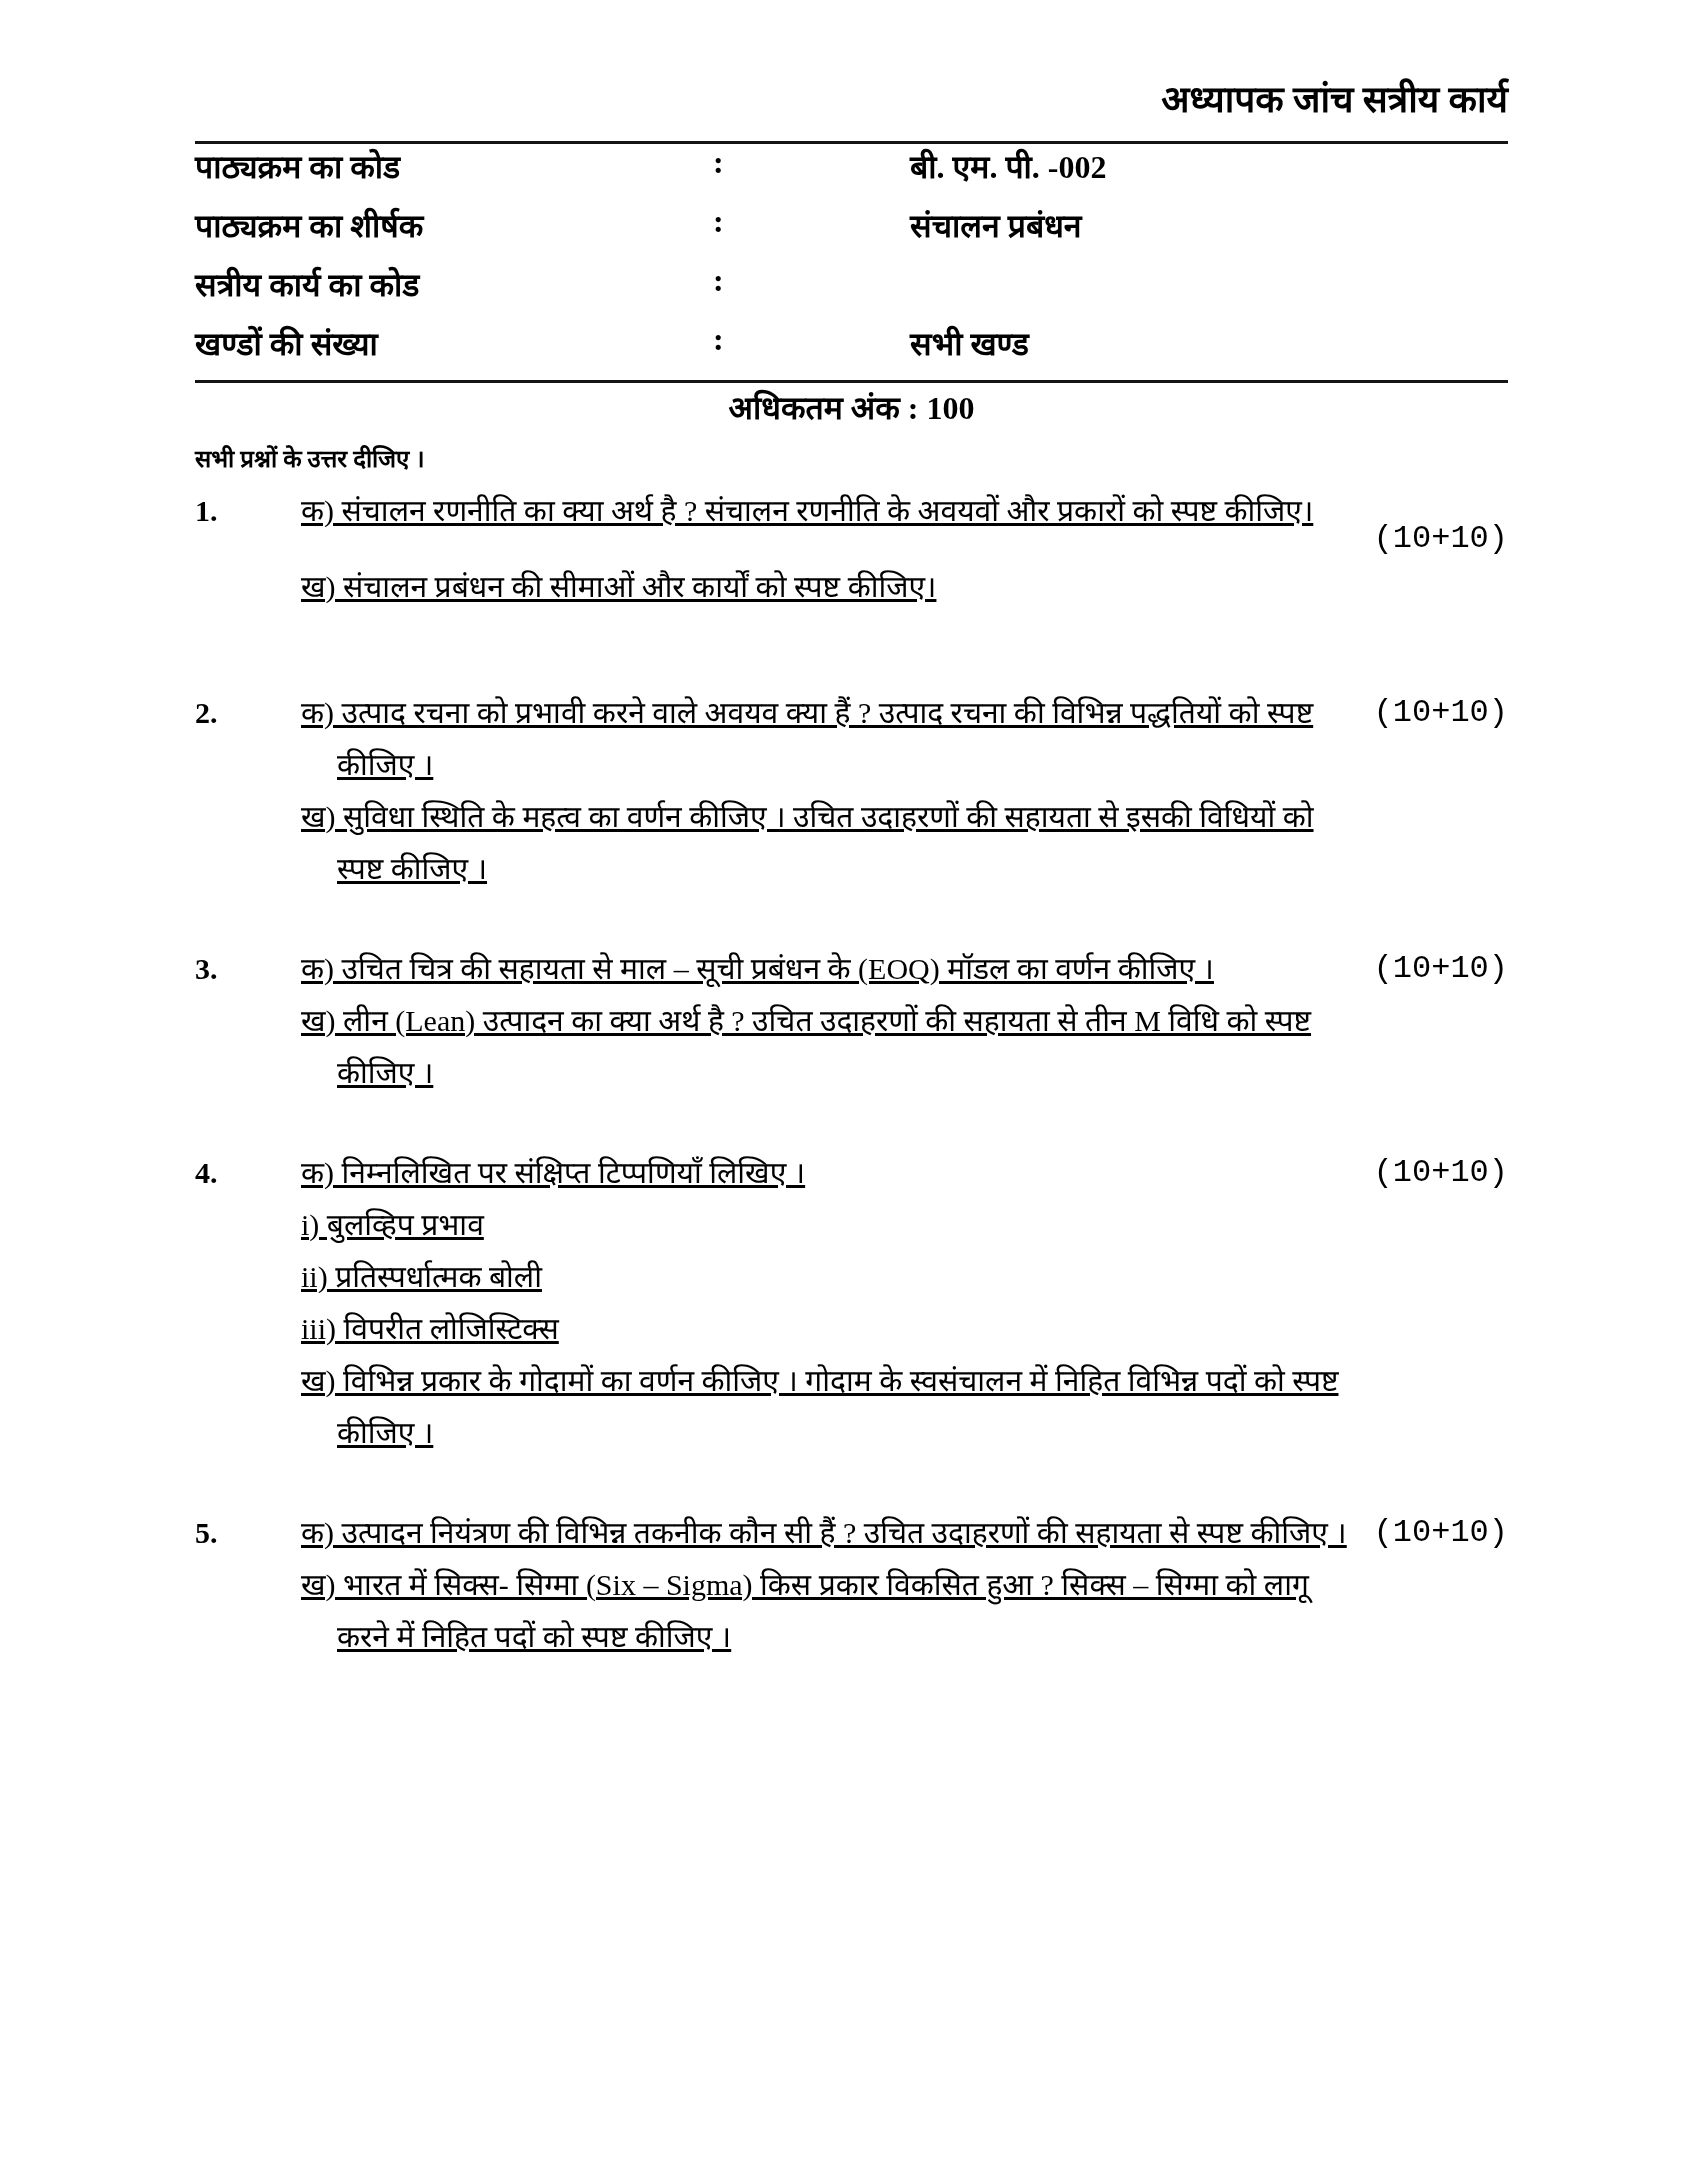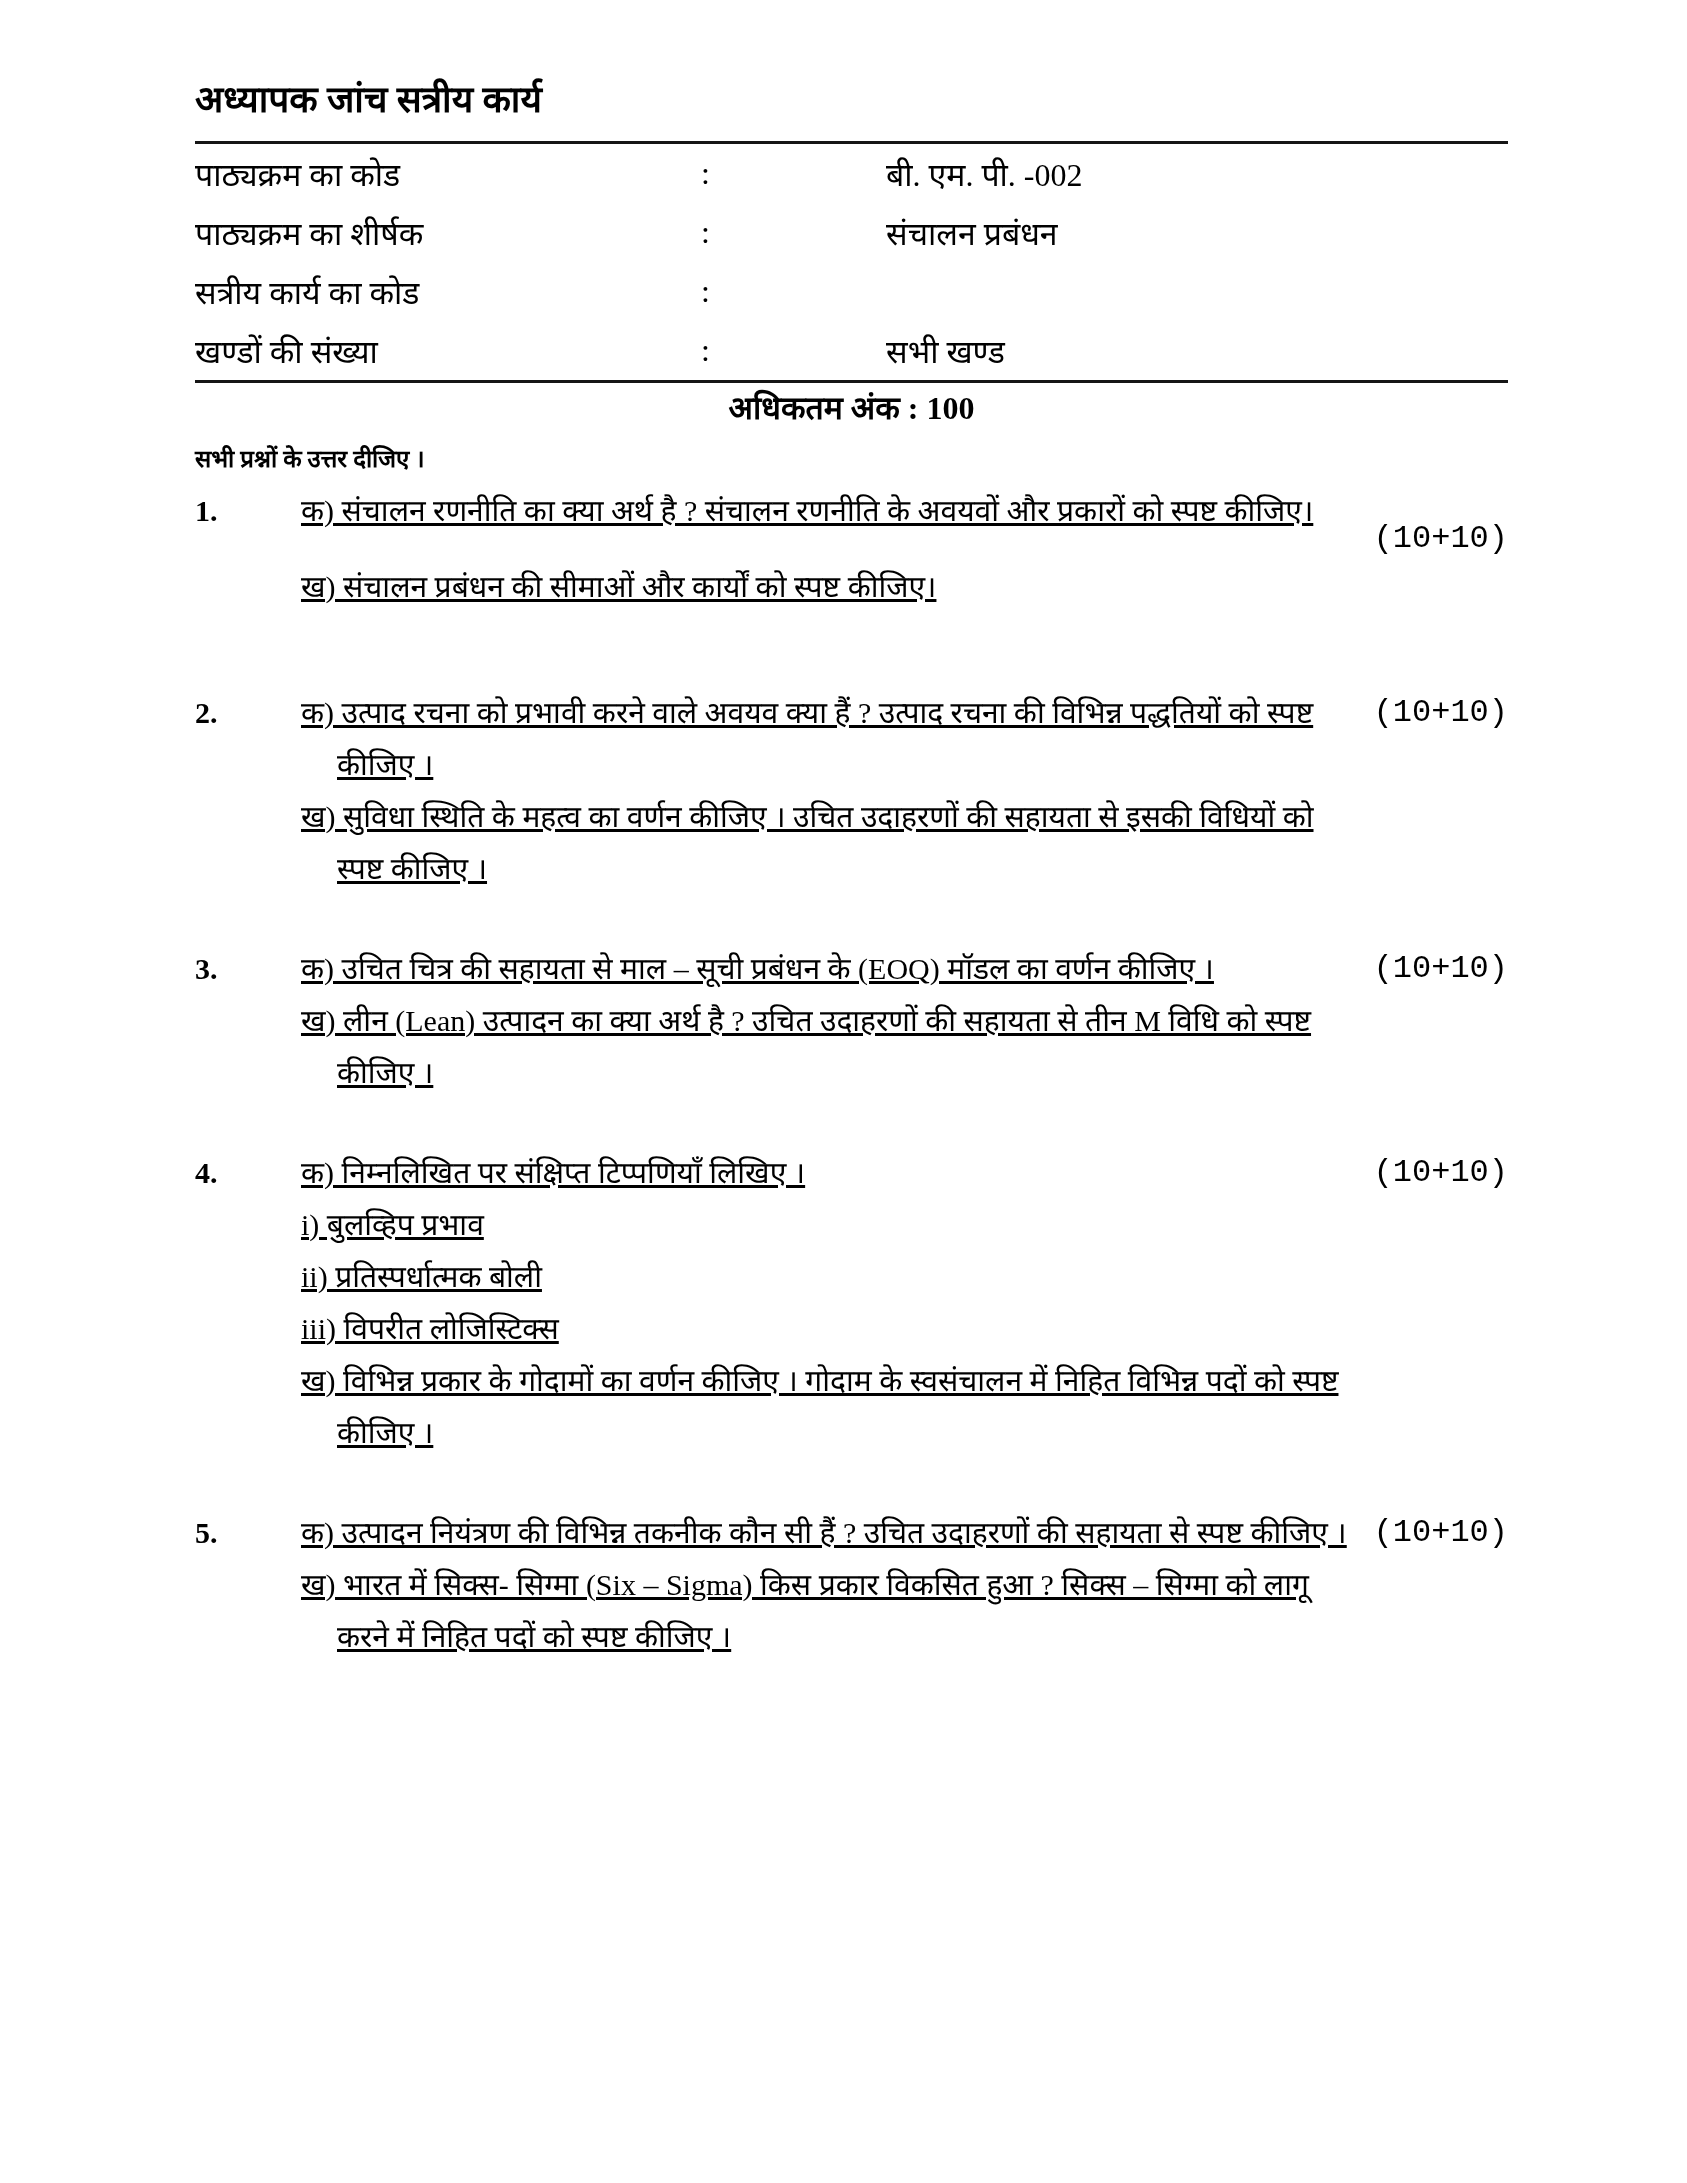--- a/index.html
+++ b/index.html
@@ -14,38 +14,39 @@
     overflow: hidden;
   }
   .content {
     position: absolute;
     left: 195px;
     right: 179px;
     top: 0;
   }
   .doc-title {
     margin-top: 74px;
-    text-align: left;
+    text-align: right;
     font-size: 37px;
     font-weight: bold;
     line-height: 52px;
   }
   .rule {
     height: 0;
     border-top: 3.3px solid #151515;
     margin: 0;
   }
   .rule-top { margin-top: 14.6px; }
   .meta { margin: 0; }
   .meta-row {
     display: flex;
-    align-items: center;
+    align-items: flex-start;
     height: 59px;
     font-size: 32px;
-    font-weight: normal;
+    font-weight: bold;
+    gap: 12px;
   }
   .meta-label { width: 506px; }
   .meta-colon { width: 185px; }
   .meta-value { flex: 1; }
   .max-marks {
     text-align: center;
     font-size: 32px;
     font-weight: bold;
     line-height: 50px;
   }

